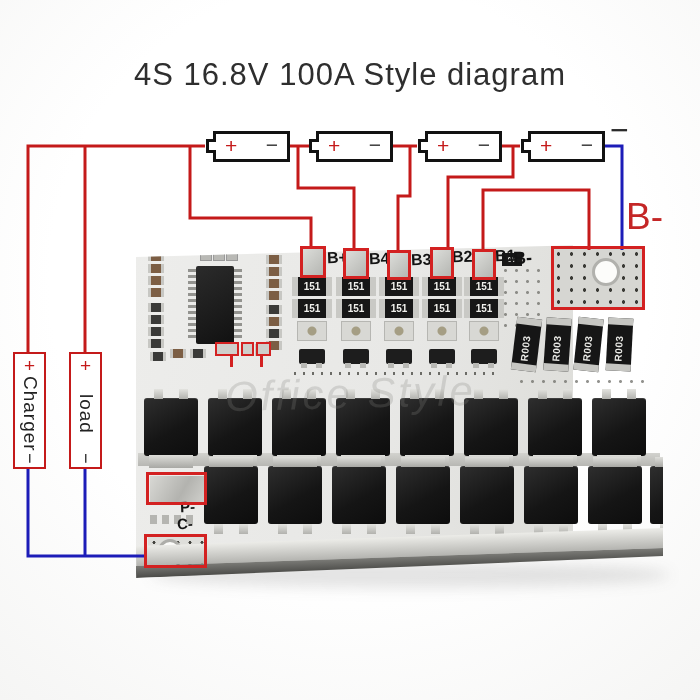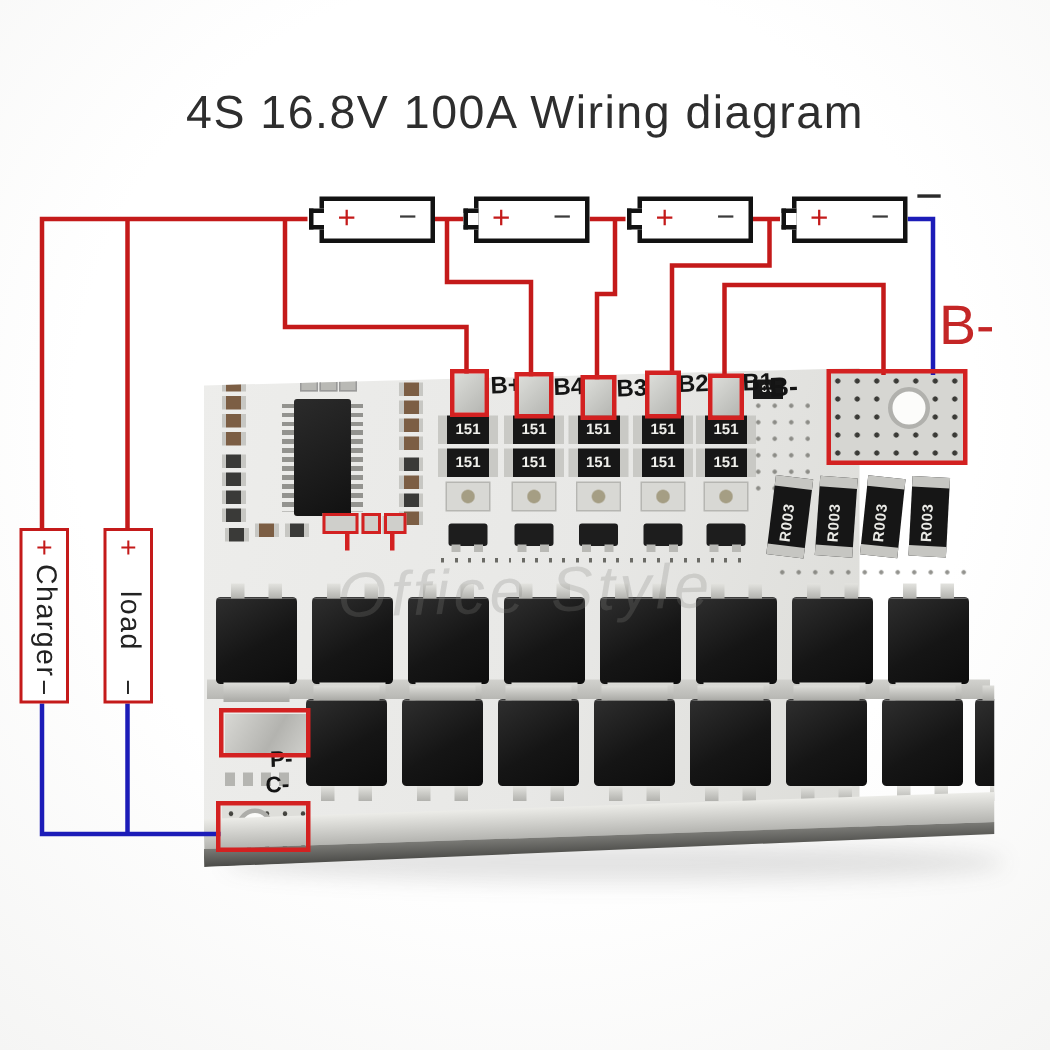--- a/index.html
+++ b/index.html
@@ -117,21 +117,21 @@
   .watermark{position:absolute;left:225px;top:370px;font-size:42px;letter-spacing:3px;
              color:rgba(130,130,128,.25);z-index:6;transform:rotate(-1.5deg);font-style:italic;}
 
   svg.wires{position:absolute;left:0;top:0;z-index:6;}
 </style>
 </head>
 <body>
 
 <div id="stage">
 
-  <div class="title">4S 16.8V 100A Wiring diagram</div>
+  <div class="title">4S 16.8V 100A Style diagram</div>
 
   <div class="board-shadow"></div>
 
   <div class="board">
 
     <div class="icpins" style="left:52px;"></div>
     <div class="icpins" style="left:97px;"></div>
     <div class="ic"></div>
     <div class="cap" style="left:64px;top:9px;"></div>
     <div class="cap" style="left:77px;top:9px;"></div>

